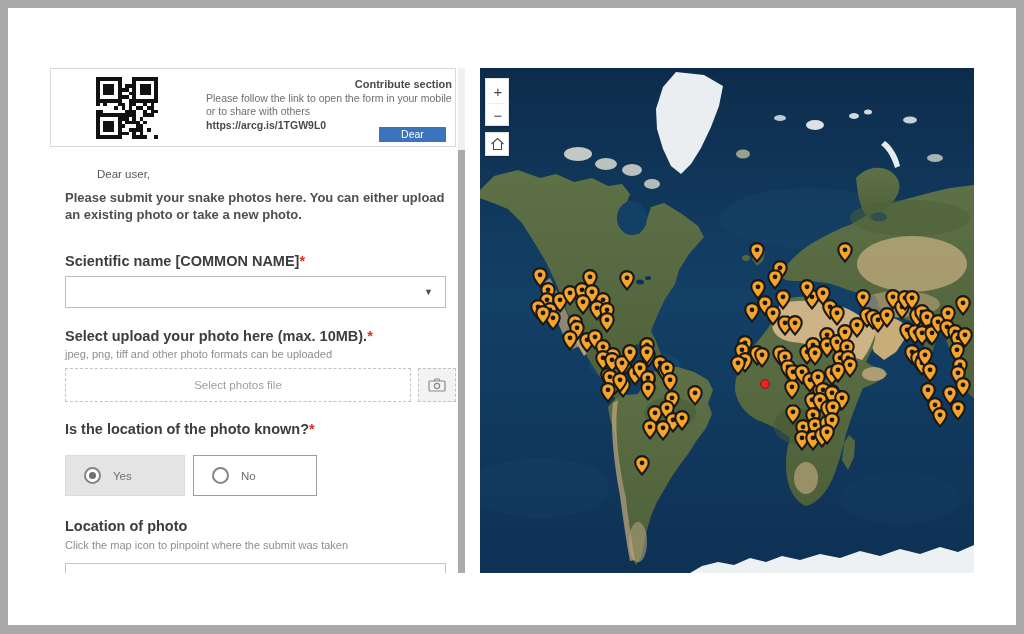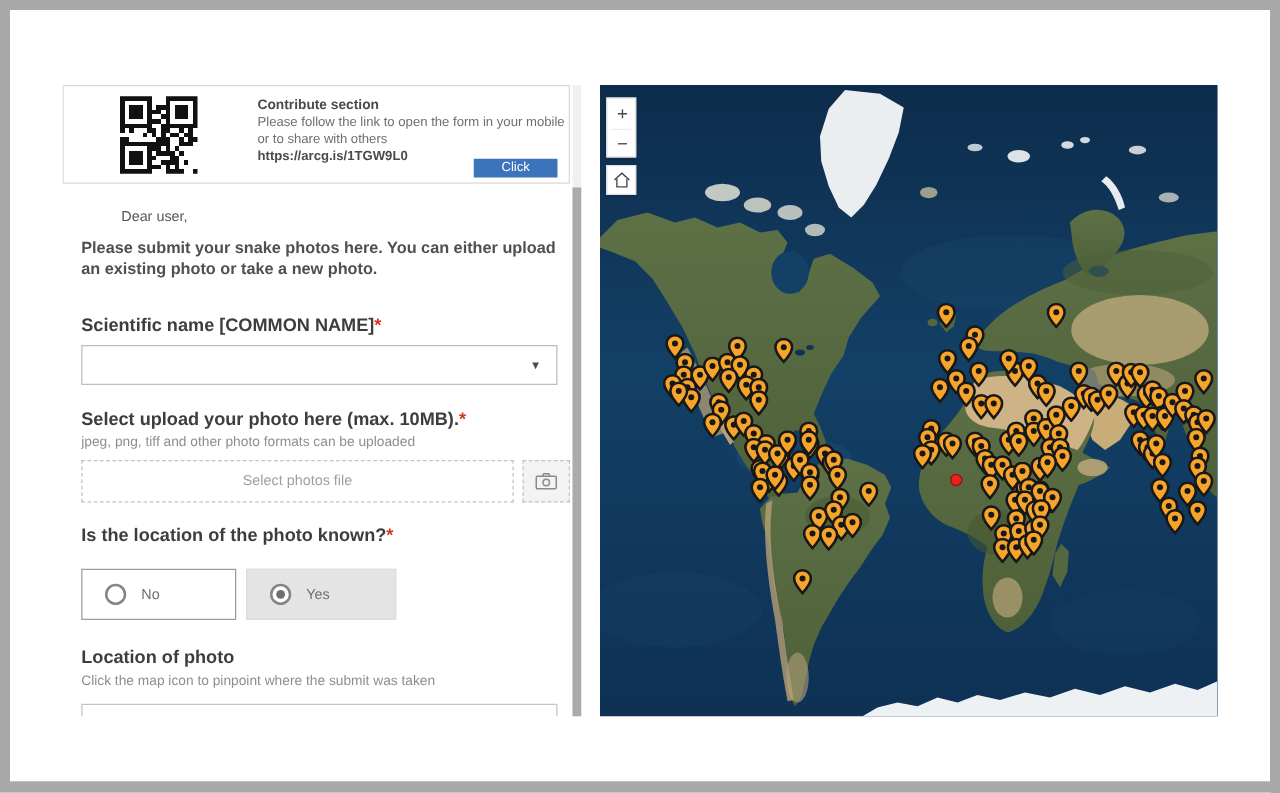--- a/index.html
+++ b/index.html
@@ -7,21 +7,21 @@
   body { font-family:"Liberation Sans", sans-serif; background:#a9a9a9; position:relative; overflow:hidden; }
   .frame { position:absolute; inset:0; padding:8px 8px 9px 8px; background:#a9a9a9; }
   .page { position:relative; width:100%; height:100%; background:#ffffff; overflow:hidden; }
 
   
   .form-panel { position:absolute; left:42px; top:60px; width:406px; height:505px; background:#fff; overflow:hidden; }
 
   .qr-card { position:absolute; left:0; top:0; width:406px; height:79px; border:1px solid #d9d9d9; background:#fff; }
   .qr-box { position:absolute; left:45px; top:8px; width:62px; height:62px; }
   .qr-meta { position:absolute; left:155px; top:9px; width:246px; }
-  .qr-title { font-size:11px; font-weight:bold; color:#4a4a4a; margin-bottom:2px; }
+  .qr-title { font-size:11px; font-weight:bold; color:#4a4a4a; margin-bottom:2px;text-align:right; }
   .qr-desc { font-size:10.5px; color:#6f6f6f; line-height:1.25; }
   .qr-link { font-size:10.5px; font-weight:bold; color:#4a4a4a; margin-top:1px; }
   .help-btn { position:absolute; left:328px; top:58px; width:67px; height:15px; background:#3b74ba; color:#fff;
               font-size:10.5px; text-align:center; line-height:15px; cursor:pointer; }
 
   .greeting { position:absolute; left:15px; top:100px; font-size:11.5px; color:#565656;margin-left:32px; }
   .intro-msg { position:absolute; left:15px; top:122px; width:394px; font-size:13px; font-weight:600; color:#4f4f4f; line-height:1.3; }
 
   .q-label { position:absolute; left:15px; font-size:14.5px; font-weight:bold; color:#3d3d3d; }
   .req { color:#d83020; font-weight:bold; }
@@ -151,21 +151,21 @@
               <rect x="0" y="36.470588235294116" width="25.52941176470588" height="25.52941176470588" fill="#111"></rect>
               <rect x="3.6470588235294117" y="40.11764705882353" width="18.235294117647058" height="18.235294117647058" fill="#fff"></rect>
               <rect x="7.294117647058823" y="43.76470588235294" width="10.941176470588236" height="10.941176470588236" fill="#111"></rect>
             </svg>
         </div>
         <div class="qr-meta">
           <div class="qr-title">Contribute section</div>
           <div class="qr-desc">Please follow the link to open the form in your mobile or to share with others</div>
           <div class="qr-link">https://arcg.is/1TGW9L0</div>
         </div>
-        <div class="help-btn" style="background: rgb(59, 116, 186);">Click</div>
+        <div class="help-btn" style="background: rgb(59, 116, 186);">Dear</div>
       </div>
 
       <div class="greeting">Dear user,</div>
       <div class="intro-msg">Please submit your snake photos here. You can either upload an existing photo or take a new photo.</div>
 
       <div class="q-label" style="top:185px;">
         <span>Scientific name [COMMON NAME]</span><span class="req" style="color: rgb(216, 48, 32);">*</span>
       </div>
       <div class="select-box">
         <span class="select-caret">▼</span>
@@ -183,27 +183,27 @@
           <rect x="1" y="3" width="16" height="10" rx="1"></rect>
           <path d="M6 3 L7 1 H11 L12 3"></path>
           <circle cx="9" cy="8" r="2.6"></circle>
         </svg>
       </div>
 
       <div class="q-label" style="top:353px;">
         <span>Is the location of the photo known?</span><span class="req" style="color: rgb(216, 48, 32);">*</span>
       </div>
       <div class="opt-row">
+        <div class="opt-box selected">
+          <span class="radio"></span>
+          <span class="opt-label">Yes</span>
+        </div>
         <div class="opt-box unselected">
           <span class="radio"></span>
           <span class="opt-label">No</span>
-        </div>
-        <div class="opt-box selected">
-          <span class="radio"></span>
-          <span class="opt-label">Yes</span>
         </div>
       </div>
 
       <div class="q-label" style="top:450px;">Location of photo</div>
       <div class="hint" style="top:471px;">Click the map icon to pinpoint where the submit was taken</div>
 
       <div class="partial-input"></div>
     </div>
 
     <div class="form-scrollbar">

